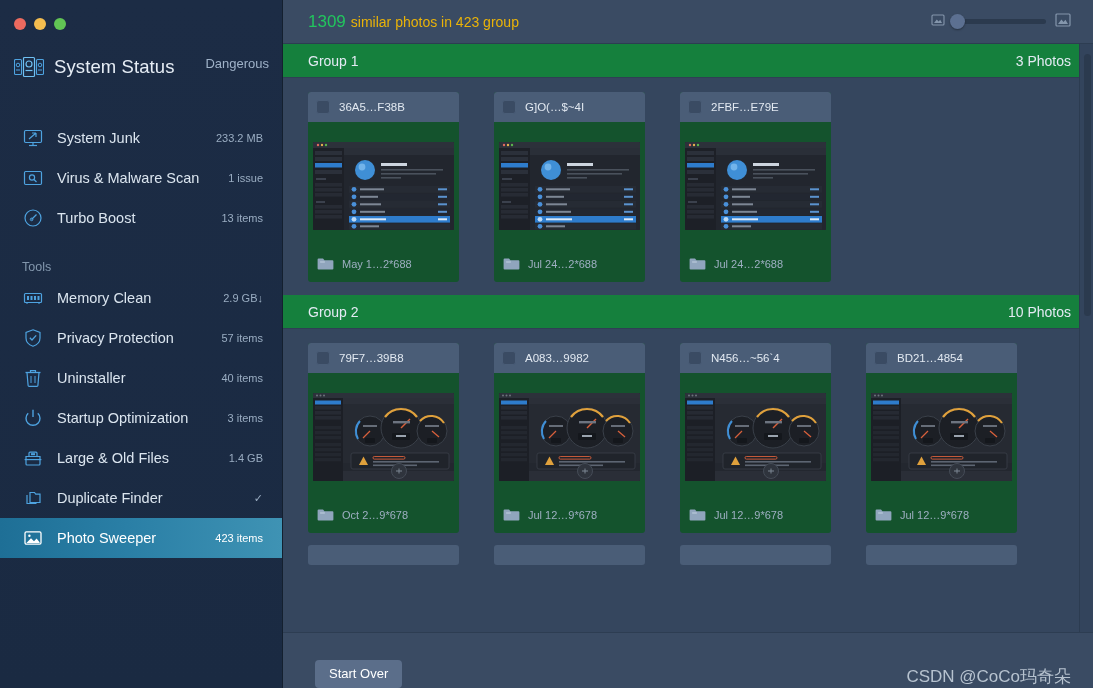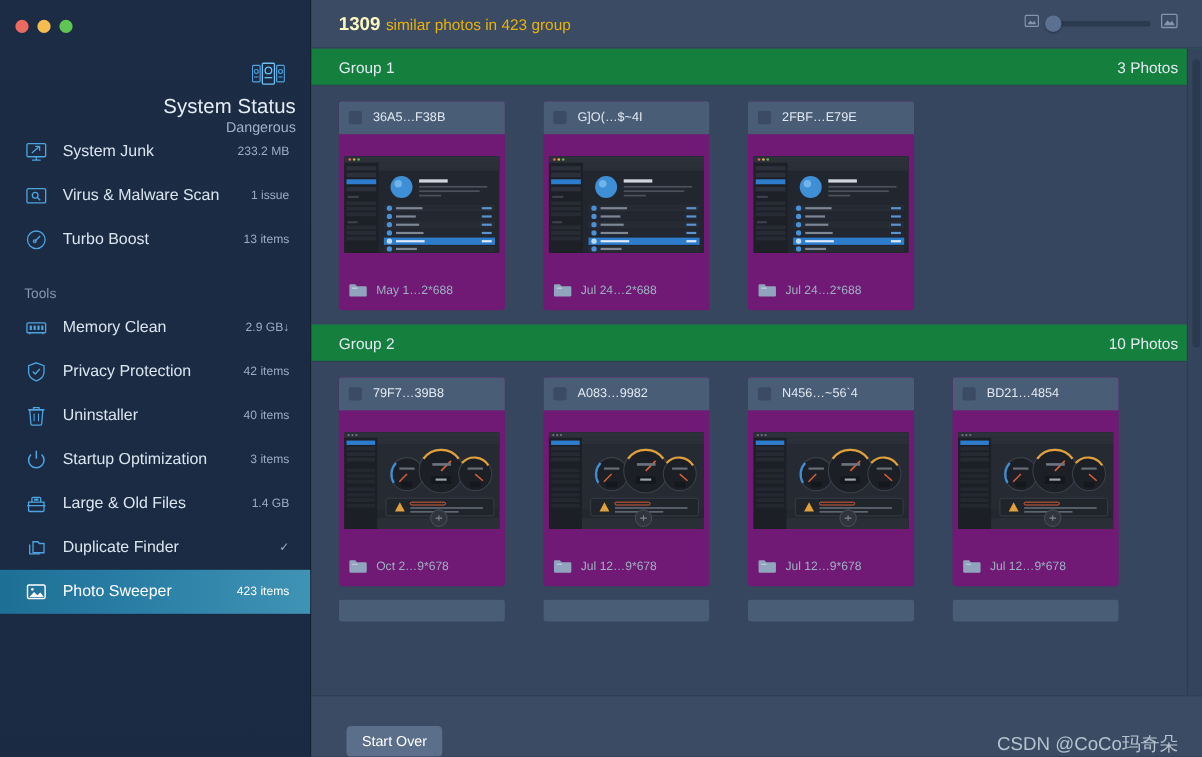--- a/index.html
+++ b/index.html
@@ -34,21 +34,21 @@
     display: flex; gap: 8px; align-items: center;
   }
   .tl { width: 12px; height: 12px; border-radius: 50%; display:block; }
   .tl.red { background:#ec6a5f; }
   .tl.yellow { background:#f4bd4f; }
   .tl.green { background:#61c554; }
 
   .status-row {
     position: absolute; top: 56px; left: 14px; right: 14px;
     height: 34px;
-    display: flex; align-items: flex-end; flex-direction: column;
+    display: flex; align-items: flex-start;
   }
   .status-icon { width: 30px; height: 22px; margin-right: 10px; flex:0 0 30px; }
   .status-title {
     font-size: 18.5px; color: #e6edf5; font-weight: 400;
     letter-spacing: .1px;
     white-space: nowrap;
   }
   .status-value {
     margin-left: auto; font-size: 13px; color: #9fb2c8; white-space:nowrap;
   }
@@ -97,21 +97,21 @@
 
   
   #topbar {
     position: relative;
     height: 44px; flex: 0 0 44px;
     background: #3a4b63;
     display: flex; align-items: center;
     padding: 0 22px 0 25px;
     border-bottom: 1px solid #2d3d52;
   }
-  .count-big { font-size: 17px; color: #fef9c3; font-weight: 700; }
+  .count-big { font-size: 17px; color: #22c55e; font-weight: 400; }
   .count-text { font-size: 14px; color: #eab308; margin-left: 5px; }
   .zoom-ctl { margin-left: auto; display: flex; align-items: center; gap: 9px; }
   .img-ic-sm, .img-ic-lg { display:block; }
   .slider-track {
     position: relative;
     width: 92px; height: 5px; border-radius: 3px;
     background: #2b3a4e;
   }
   .slider-thumb {
     position: absolute; left: -4px; top: -5px;
@@ -138,21 +138,21 @@
   .group-count { margin-left: auto; font-size: 14px; color: #e3eaf3; }
 
   .cards-row {
     display: flex;
     gap: 0;
     padding: 14px 0 0 25px;
   }
   .card {
     width: 151px;
     margin-right: 35px;
-    background: #701a75;
+    background: #14532d;
     border-radius: 3px;
     overflow: hidden;
     flex: 0 0 151px;
   }
   .card-head {
     height: 30px;
     background: #4a5d77;
     display: flex; align-items: center;
     padding: 0 8px;
   }
@@ -322,21 +322,21 @@
       </div>
 
       <div class="nav-item">
         <span class="ic">
           <svg viewBox="0 0 20 20" width="20" height="20">
             <path d="M10 1.8 L17 4.5 V10 C17 14 13.8 17 10 18.3 C6.2 17 3 14 3 10 V4.5 Z" fill="none" stroke="#4ea3e0" stroke-width="1.2"></path>
             <path d="M6.8 9.8 L9 12 L13.2 7.4" fill="none" stroke="#4ea3e0" stroke-width="1.3"></path>
           </svg>
         </span>
         <span class="lbl">Privacy Protection</span>
-        <span class="val">42 items</span>
+        <span class="val">57 items</span>
       </div>
 
       <div class="nav-item">
         <span class="ic">
           <svg viewBox="0 0 20 20" width="20" height="20">
             <path d="M4 4.5 h12 l-1.1 13 a1 1 0 0 1 -1 0.9 h-7.8 a1 1 0 0 1 -1 -0.9 Z" fill="none" stroke="#4ea3e0" stroke-width="1.2"></path>
             <line x1="2.5" y1="4.5" x2="17.5" y2="4.5" stroke="#4ea3e0" stroke-width="1.3"></line>
             <path d="M7.5 4.5 V2.6 h5 V4.5" fill="none" stroke="#4ea3e0" stroke-width="1.2"></path>
             <line x1="8" y1="8" x2="8" y2="15" stroke="#4ea3e0" stroke-width="1"></line>
             <line x1="12" y1="8" x2="12" y2="15" stroke="#4ea3e0" stroke-width="1"></line>

